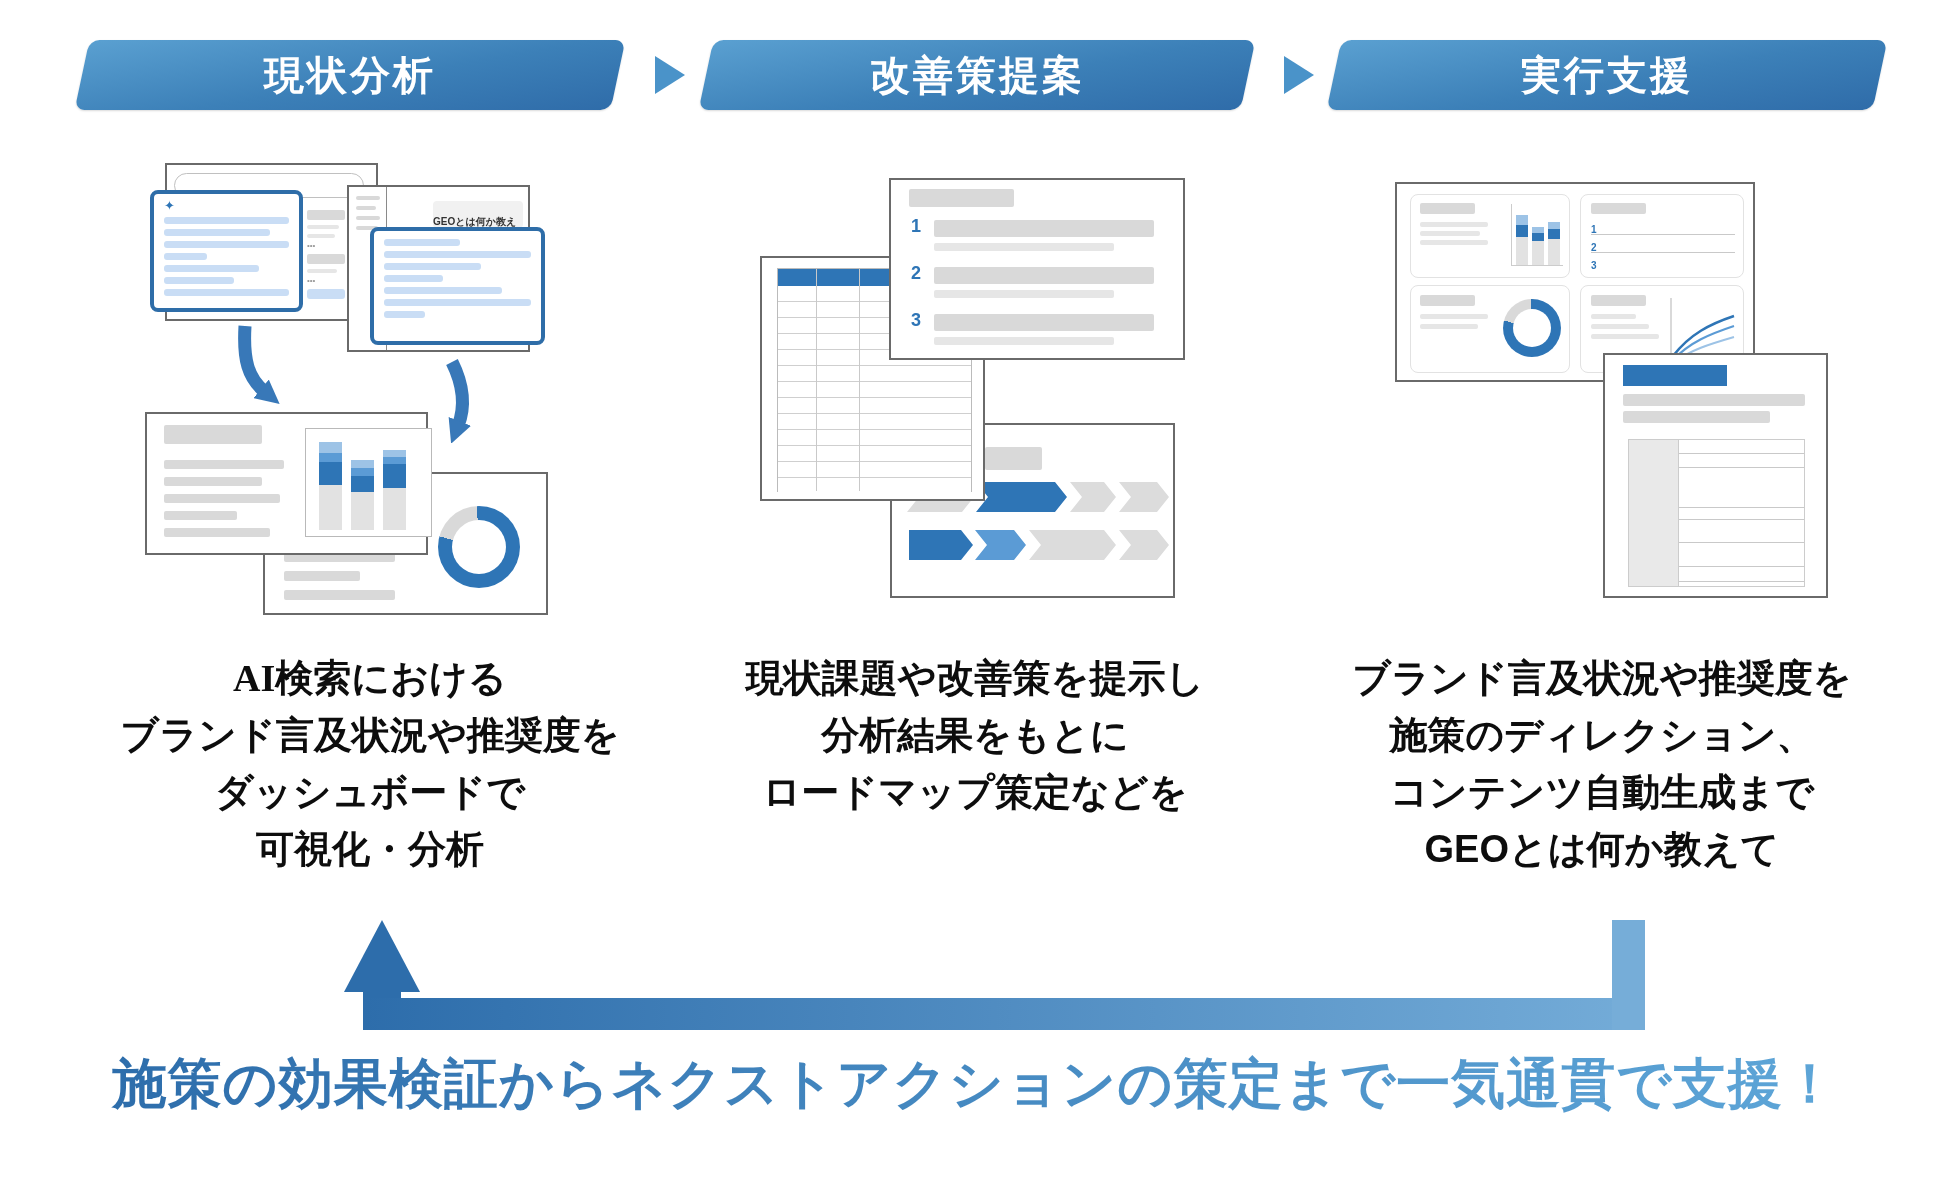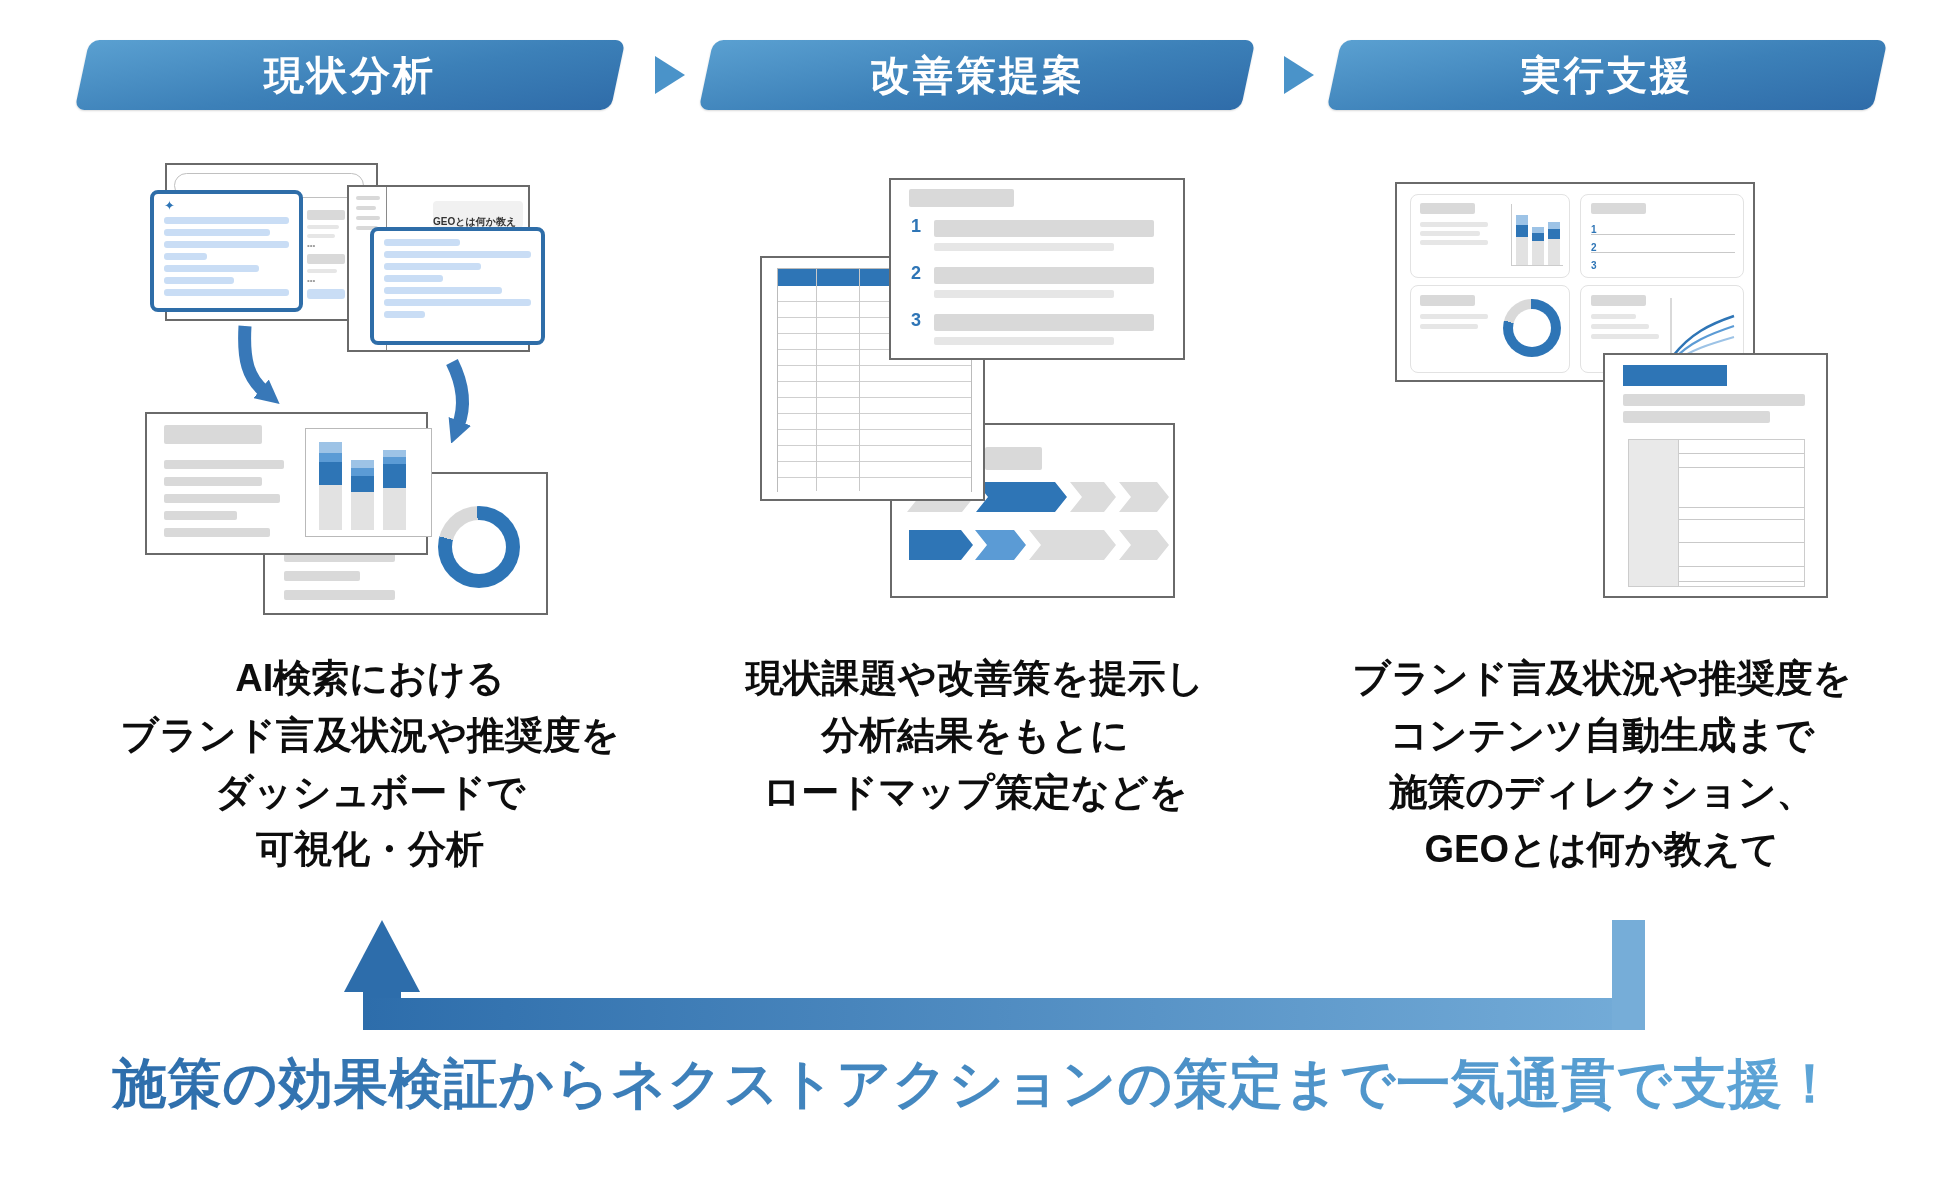--- a/index.html
+++ b/index.html
@@ -295,35 +295,35 @@
       <div class="rowline" style="height:13px;"></div>
       <div class="rowline" style="height:13px;"></div>
       <div class="rowline" style="height:39px;"></div>
       <div class="rowline" style="height:11px;"></div>
       <div class="rowline" style="height:22px;"></div>
       <div class="rowline" style="height:23px;"></div>
       <div class="rowline" style="height:14px;"></div>
     </div>
   </div>
 
-  <div class="desc" style="left:75px;top:650px;width:590px;">
+  <div class="desc" style="left:75px;top:650px;width:590px;font-family:Liberation Serif, serif;">
     <div>AI検索における</div>
     <div>ブランド言及状況や推奨度を</div>
     <div>ダッシュボードで</div>
     <div>可視化・分析</div>
   </div>
   <div class="desc" style="left:690px;top:650px;width:570px;">
     <div>現状課題や改善策を提示し</div>
     <div>分析結果をもとに</div>
     <div>ロードマップ策定などを</div>
   </div>
   <div class="desc" style="left:1312px;top:650px;width:580px;">
     <div>ブランド言及状況や推奨度を</div>
+    <div>施策のディレクション、</div>
     <div>コンテンツ自動生成まで</div>
-    <div>施策のディレクション、</div>
     <div>GEOとは何か教えて</div>
   </div>
 
   <div>
     <div class="abs" style="left:344px;top:920px;width:0;height:0;border-left:38px solid transparent;border-right:38px solid transparent;border-bottom:72px solid #2d6dab;"></div>
     <div class="abs" style="left:363px;top:990px;width:38px;height:40px;background:#2d6dab;"></div>
     <div class="abs" style="left:363px;top:998px;width:1282px;height:32px;background:linear-gradient(to right,#2d6dab,#74acd8);"></div>
     <div class="abs" style="left:1612px;top:920px;width:33px;height:110px;background:#76add8;"></div>
   </div>
 

